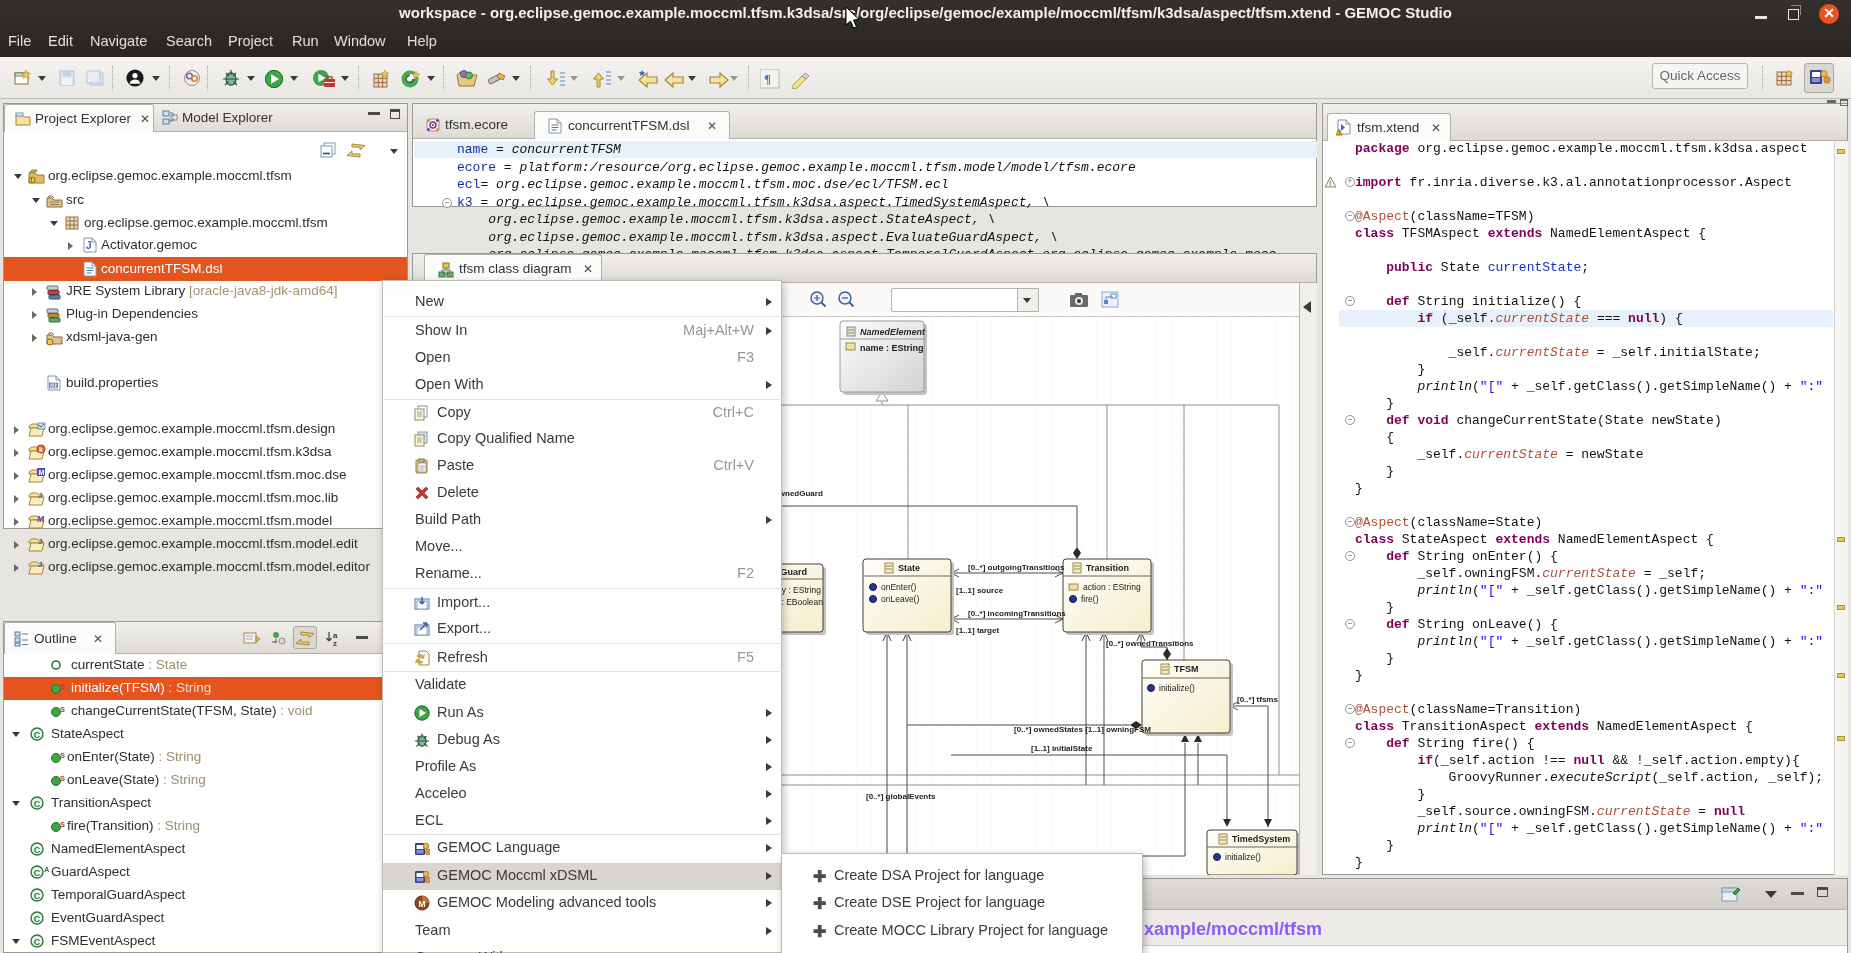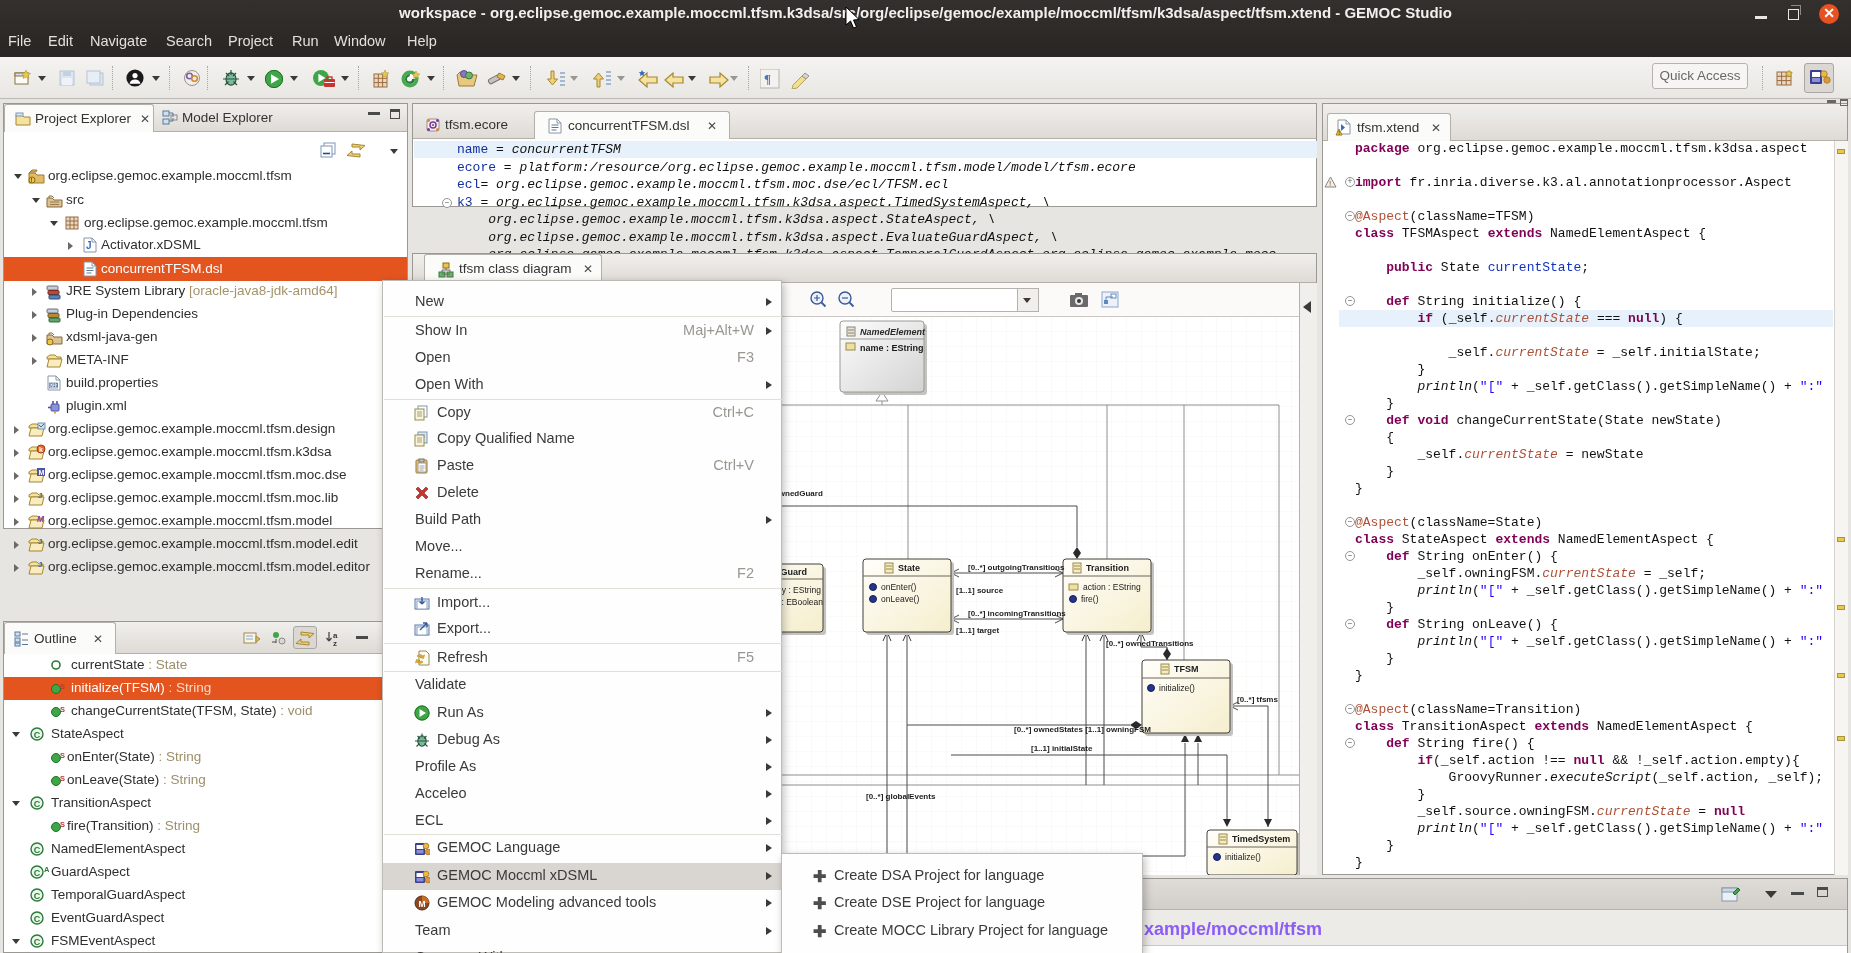--- a/index.html
+++ b/index.html
@@ -260,21 +260,21 @@
         </svg>
   <div class="txt" style="left:80px">org.eclipse.gemoc.example.moccml.tfsm</div>
       </div>
  <div class="trow" style="top:130px">
         <div class="arrow-e" style="left:64px"></div>
   <svg style="position:absolute;left:78px;top:3px" width="16" height="16">
           <path d="M2 1 h8 l4 4 v10 h-12z" fill="#fff" stroke="#8a96a5"></path>
           <path d="M10 1 v4 h4" fill="none" stroke="#8a96a5"></path>
           <text x="4" y="12" font-size="10" font-weight="bold" fill="#3a6ac0" font-family="Liberation Sans">J</text>
         </svg>
-  <div class="txt" style="left:97px">Activator.xDSML</div>
+  <div class="txt" style="left:97px">Activator.gemoc</div>
       </div>
  <div class="trow sel" style="top:153px;height:24px">
   <svg style="position:absolute;left:78px;top:4px" width="16" height="16">
           <path d="M2 1 h8 l4 4 v10 h-12z" fill="#fff" stroke="#8a96a5"></path>
           <path d="M10 1 v4 h4" fill="none" stroke="#8a96a5"></path>
           <path d="M4.5 7 h7 M4.5 9.5 h7 M4.5 12 h5" stroke="#5a7a9a" stroke-width="1"></path>
         </svg>
   <div class="txt" style="left:97px;top:4px">concurrentTFSM.dsl</div>
       </div>
  <div class="trow" style="top:176px">
@@ -297,45 +297,28 @@
       </div>
  <div class="trow" style="top:222px">
         <div class="arrow-e" style="left:28px"></div>
   <svg style="position:absolute;left:42px;top:3px" width="17" height="17">
           <path d="M1 6 h5 l2 2 h8 v7 h-15z" fill="#d8c296" stroke="#8a6a3a"></path>
           <path d="M3 6 v-2 h3 l2 2" fill="none" stroke="#8a6a3a"></path>
           <circle cx="4" cy="13" r="3" fill="#f0c840" stroke="#8a6a20"></circle>
         </svg>
   <div class="txt" style="left:62px">xdsml-java-gen</div>
       </div>
- <div class="trow" style="top:245px">
-        <div class="arrow-e" style="left:28px"></div>
-  <svg style="position:absolute;left:42px;top:3px" width="17" height="17">
-          <path d="M1 5 l3-2 h5 l2 2 h4 v2 h-14z" fill="#f5e1a0" stroke="#a5882e"></path>
-          <path d="M1 15 l2-8 h13 l-2 8z" fill="#f8ecc0" stroke="#a5882e"></path>
-        </svg>
-  <div class="txt" style="left:62px">META-INF</div>
-      </div>
  <div class="trow" style="top:268px">
   <svg style="position:absolute;left:42px;top:3px" width="16" height="16">
           <path d="M2 1 h8 l4 4 v10 h-12z" fill="#fff" stroke="#8a96a5"></path>
           <path d="M10 1 v4 h4" fill="none" stroke="#8a96a5"></path>
           <rect x="3.5" y="8" width="8" height="5" fill="#e8eef5" stroke="#5a7a9a" stroke-width=".7"></rect>
           <text x="4" y="12.4" font-size="4.6" fill="#2a4a8a" font-family="Liberation Mono">010</text>
         </svg>
   <div class="txt" style="left:62px">build.properties</div>
-      </div>
- <div class="trow" style="top:291px">
-  <svg style="position:absolute;left:42px;top:3px" width="17" height="17">
-          <rect x="5" y="6" width="8" height="7" rx="1" fill="#8a93d8" stroke="#4a53a8"></rect>
-          <path d="M7 6 v-3 M11 6 v-3" stroke="#4a53a8" stroke-width="1.6"></path>
-          <path d="M5 9.5 h-3" stroke="#4a53a8" stroke-width="1.6"></path>
-          <path d="M9 13 v2.5" stroke="#e8a030" stroke-width="2"></path>
-        </svg>
-  <div class="txt" style="left:62px">plugin.xml</div>
       </div>
  <div class="trow" style="top:314px">
         <div class="arrow-e" style="left:10px"></div>
   <svg style="position:absolute;left:24px;top:3px" width="18" height="17">
           <path d="M1 5 l3-2 h5 l2 2 h4 v2 h-14z" fill="#f5e1a0" stroke="#a5882e"></path>
           <path d="M1 15 l2-8 h13 l-2 8z" fill="#f8ecc0" stroke="#a5882e"></path>
           <rect x="10" y="2" width="7" height="6" fill="#cfe0f0" stroke="#5a7a9a" stroke-width=".8"></rect>
           <path d="M11 4 l2 2 3-3" fill="none" stroke="#3a6a3a" stroke-width=".9"></path>
         </svg>
   <div class="txt" style="left:44px">org.eclipse.gemoc.example.moccml.tfsm.design</div>

